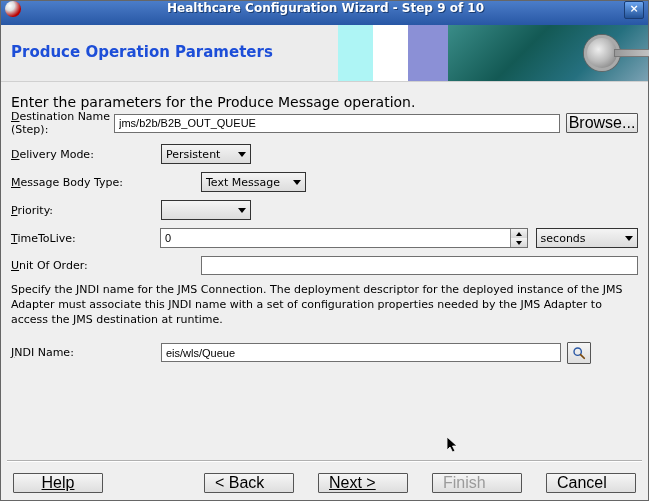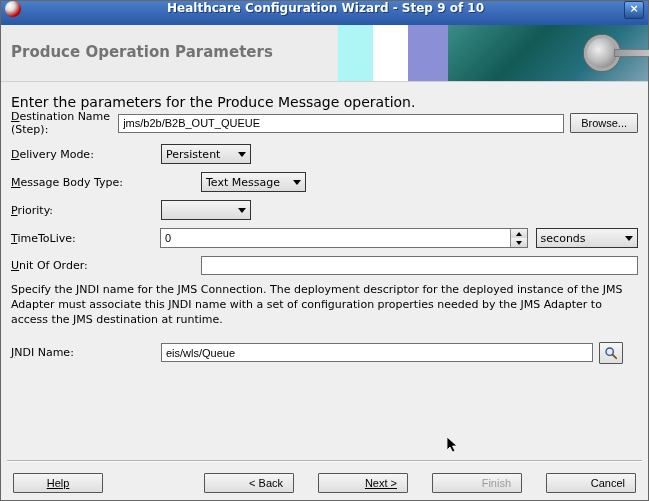--- a/index.html
+++ b/index.html
@@ -64,21 +64,21 @@
     position: relative;
     background: #ececec;
     border-bottom: 1px solid #d0d0d0;
   }
   .banner-title {
     position: absolute;
     left: 10px;
     top: 18px;
     font-size: 15px;
     font-weight: bold;
-    color: #737373;
+    color: #1d4ed8;
   }
   .banner-art {
     position: absolute;
     right: 0;
     top: 0;
     height: 56px;
     width: 310px;
   }
   .banner-art .strip {
     position: absolute;
@@ -209,21 +209,21 @@
     border-left:3px solid transparent;
     border-right:3px solid transparent;
     border-top:4px solid #000;
   }
 
   .btn {
     height: 20px;
     padding: 4px 10px;
     border: 1px solid #555;
     background: linear-gradient(to bottom,#f6f6f6,#dedede);
-    font-size: 11px;
+    font-size: 16px;
     cursor: pointer;
     border-radius: 1px;
     display: inline-flex;
     align-items:center;
   }
   .btn.disabled {
     color: #9b9b9b;
     cursor: default;
   }
   .browse-btn {
@@ -269,21 +269,21 @@
     padding: 0 12px;
     gap: 24px;
   }
   .bottombar .help-btn{
     width:90px;
     justify-content:center;
   }
   .bottombar .spacer{flex:1;}
   .nav-btn{
     width:90px;
-    justify-content:flex-end;
+    justify-content:flex-start;
   }
   .cursor-arrow{
     position:absolute;
     left:446px;
     top:436px;
     width:12px;
     height:18px;
     pointer-events:none;
   }
 </style>
@@ -373,21 +373,21 @@
       <div style="width:40px"></div>
       <input type="text" class="text-input" style="flex: 1 1 0%;" value="">
     </div>
 
     <div class="desc">Specify the JNDI name for the JMS Connection.  The deployment descriptor for the deployed instance of the JMS Adapter must associate this JNDI name with a set of configuration properties needed by the JMS Adapter to access the JMS destination at runtime.</div>
 
     <div class="form-row">
       <div class="form-label">
         <span class="u">J</span><span>NDI Name:</span>
       </div>
-      <input type="text" class="text-input" style="width: 432px; flex: 0 0 auto;" value="eis/wls/Queue">
+      <input type="text" class="text-input" style="width: 400px; flex: 0 0 auto;" value="eis/wls/Queue">
       <div class="mag-btn">
         <svg viewBox="0 0 16 16">
           <circle cx="6.5" cy="6.5" r="4.2" fill="none" stroke="#2a58a5" stroke-width="1.6"></circle>
           <line x1="9.8" y1="9.8" x2="14" y2="14" stroke="#7a4a10" stroke-width="2" stroke-linecap="round"></line>
         </svg>
       </div>
     </div>
 
   </div>
 

